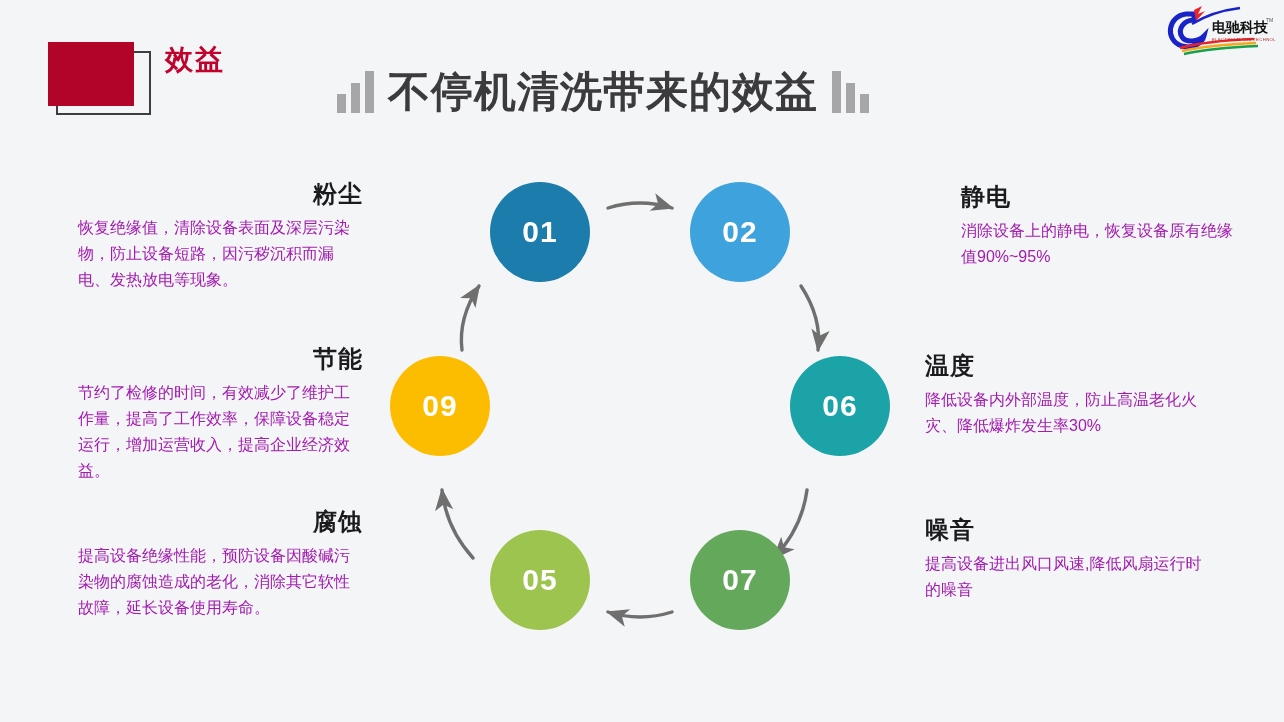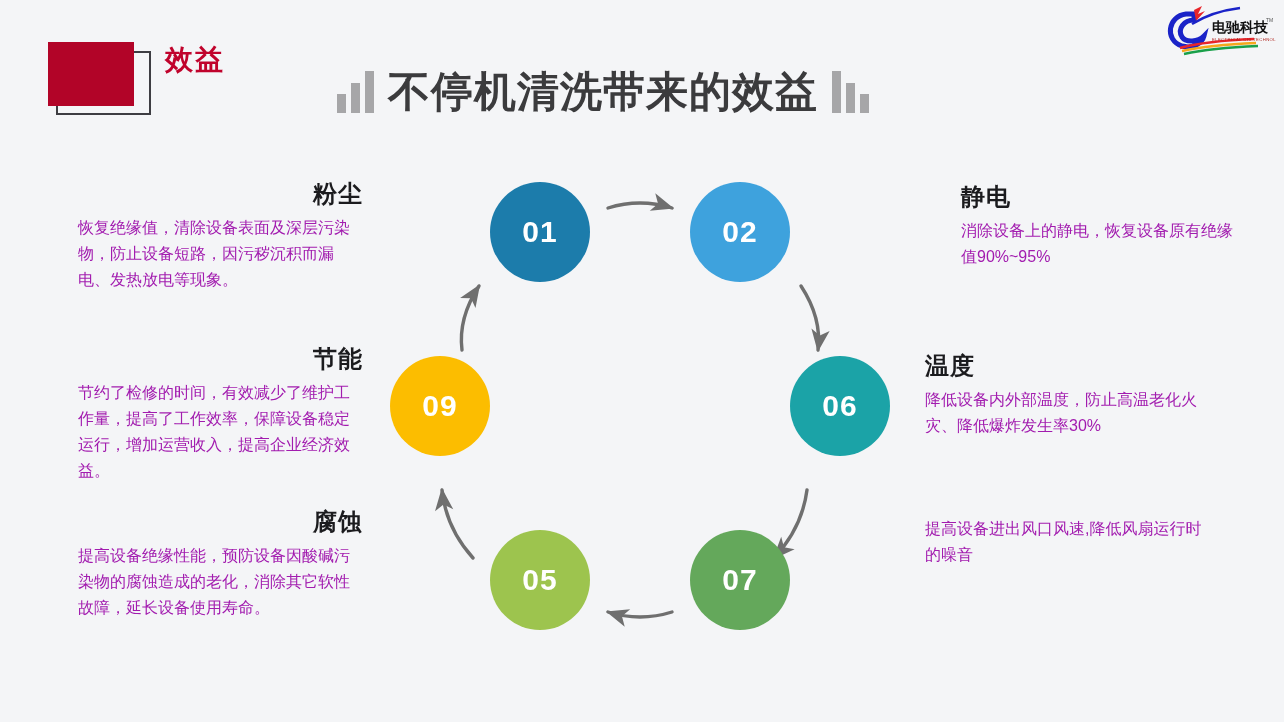--- a/index.html
+++ b/index.html
@@ -241,16 +241,17 @@
 
   <div class="block right" style="top: 183px; margin-left: 36px;">
     <div class="head">静电</div>
     <div class="body">消除设备上的静电，恢复设备原有绝缘值90%~95%</div>
   </div>
   <div class="block right" style="top: 352px;">
     <div class="head">温度</div>
     <div class="body">降低设备内外部温度，防止高温老化火灾、降低爆炸发生率30%</div>
   </div>
   <div class="block right" style="top: 516px;">
+    <div class="head">噪音</div>
     <div class="body">提高设备进出风口风速,降低风扇运行时的噪音</div>
   </div>
 
 </div>
 
 </body></html>

